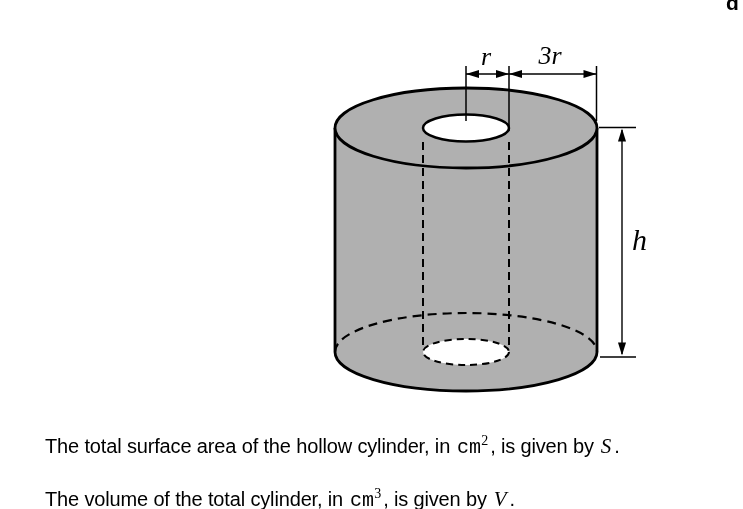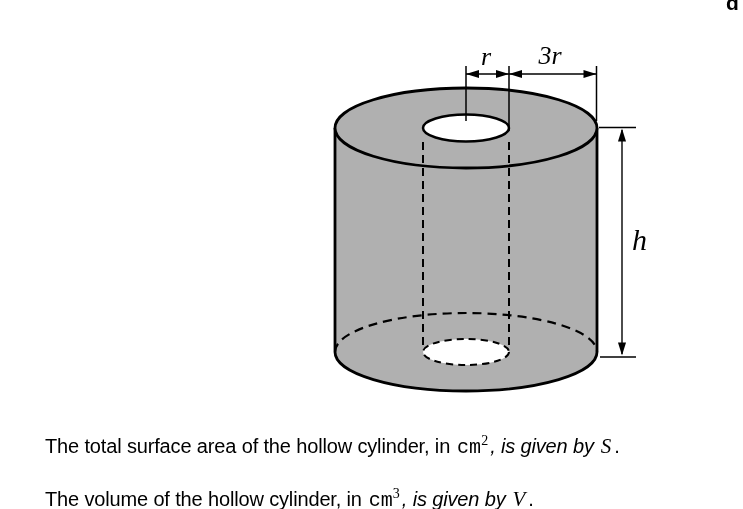--- a/index.html
+++ b/index.html
@@ -51,21 +51,21 @@
     letter-spacing: 0;
     margin-left: 7px;
   }
   .unit-exp {
     font-family: "Liberation Serif", serif;
     font-size: 14px;
     position: relative;
     top: -8px;
     letter-spacing: 0;
   }
-  .mid-text { margin-left: 2px; font-style: italic; }
+  .mid-text { margin-left: 2px; }
   .math-symbol {
     font-family: "Liberation Serif", serif;
     font-style: italic;
     font-size: 21px;
     letter-spacing: 0;
     margin-left: 7px;
   }
   .period { margin-left: 3px; }
   .dim-label {
     font-family: "Liberation Serif", serif;
@@ -120,16 +120,16 @@
     <text class="dim-label" x="486" y="65" font-size="26" text-anchor="middle">r</text>
     <text class="dim-label" x="550" y="64" font-size="26" text-anchor="middle">3r</text>
     <text class="dim-label" x="632" y="250" font-size="30" text-anchor="start">h</text>
   </svg>
 
   <div class="caption-line caption-line-1">
     <span>The total surface area of the hollow cylinder, in</span><span class="unit">cm</span><span class="unit-exp">2</span><span class="mid-text">, is given by</span><span class="math-symbol">S</span><span class="period">.</span>
   </div>
 
   <div class="caption-line caption-line-2">
-    <span>The volume of the hollow cylinder, in</span><span class="unit">cm</span><span class="unit-exp">3</span><span class="mid-text">, is given by</span><span class="math-symbol">V</span><span class="period">.</span>
+    <span>The volume of the total cylinder, in</span><span class="unit">cm</span><span class="unit-exp">3</span><span class="mid-text">, is given by</span><span class="math-symbol">V</span><span class="period">.</span>
   </div>
 
 </div>
 
 </body></html>

